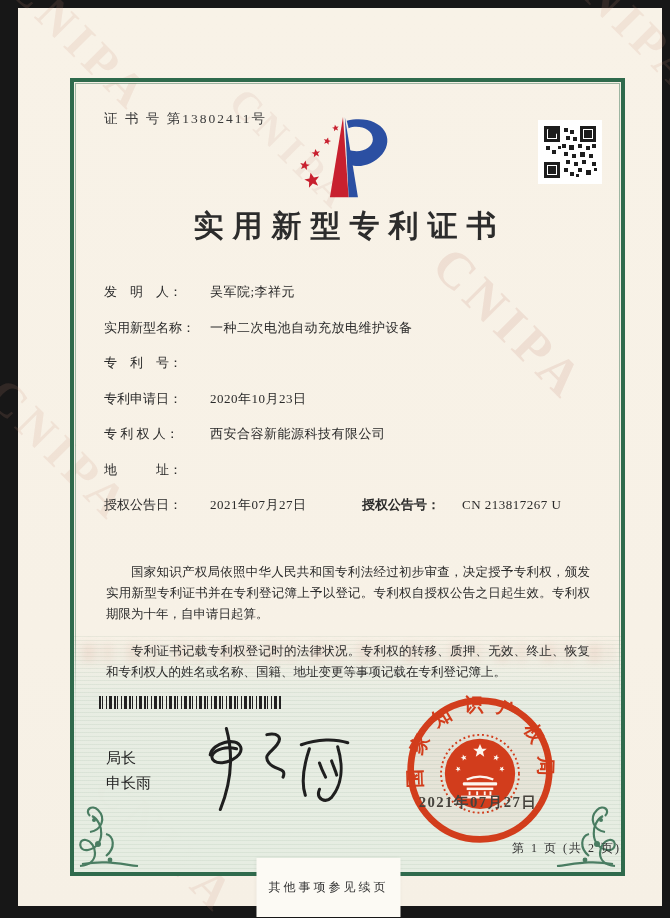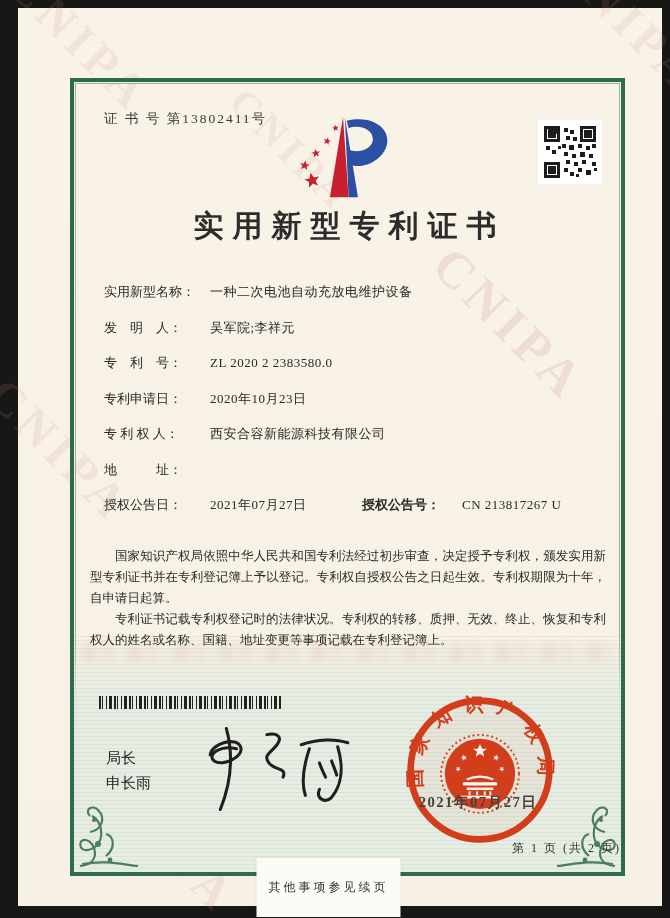--- a/index.html
+++ b/index.html
@@ -40,21 +40,21 @@
 
   .fields{position:absolute;left:30px;right:34px;top:200px;z-index:3;}
   .field-row{display:flex;align-items:flex-start;margin-bottom:16.5px;font-size:13px;color:#2a2a2a;line-height:19px;}
   .flabel{flex:0 0 106px;white-space:nowrap;}
   .fvalue{flex:1;letter-spacing:.5px;}
   .fvalue.w-fixed{flex:0 0 152px;}
   .flabel.second{flex:0 0 100px;font-weight:bold;}
 
   .body-text{position:absolute;left:16px;right:15px;top:464px;z-index:3;
       font-size:12.5px;line-height:21px;color:#2b2b2b;text-align:justify;}
-  .body-text p{margin:0;text-indent:2em;}
+  .body-text p{margin:16px;text-indent:2em;}
 
   .barcode{position:absolute;left:25px;top:614px;width:182px;height:13px;z-index:3;
       background:repeating-linear-gradient(90deg,#222 0 2px,rgba(0,0,0,0) 2px 3px,#222 3px 4px,
         rgba(0,0,0,0) 4px 7px,#222 7px 8px,rgba(0,0,0,0) 8px 10px,#222 10px 13px,rgba(0,0,0,0) 13px 15px);}
 
   .signer{position:absolute;left:32px;top:664px;z-index:3;font-size:15px;color:#222;line-height:25px;}
   .signature{position:absolute;left:118px;top:638px;width:172px;height:94px;z-index:3;}
 
   .seal{position:absolute;left:330px;top:612px;width:152px;height:152px;z-index:4;}
 
@@ -161,30 +161,29 @@
             <rect x="34" y="50" width="3" height="3"></rect>
               <rect x="52" y="44" width="3" height="3"></rect>
           </g>
         </svg>
       </div>
 
       <div class="title">实用新型专利证书</div>
 
       <div class="fields">
         <div class="field-row">
+          <span class="flabel">发　明　人：</span>
+          <span class="fvalue">吴军院;李祥元</span>
+        </div>
+        <div class="field-row">
           <span class="flabel">实用新型名称：</span>
           <span class="fvalue">一种二次电池自动充放电维护设备</span>
         </div>
         <div class="field-row">
-          <span class="flabel">发　明　人：</span>
-          <span class="fvalue">吴军院;李祥元</span>
-        </div>
-        <div class="field-row">
           <span class="flabel">专　利　号：</span>
-          <span class="fvalue">ZL 2020 2 2383580.0</span>
         </div>
         <div class="field-row">
           <span class="flabel">专利申请日：</span>
           <span class="fvalue">2020年10月23日</span>
         </div>
         <div class="field-row">
           <span class="flabel">专 利 权 人：</span>
           <span class="fvalue">西安合容新能源科技有限公司</span>
         </div>
         <div class="field-row">

